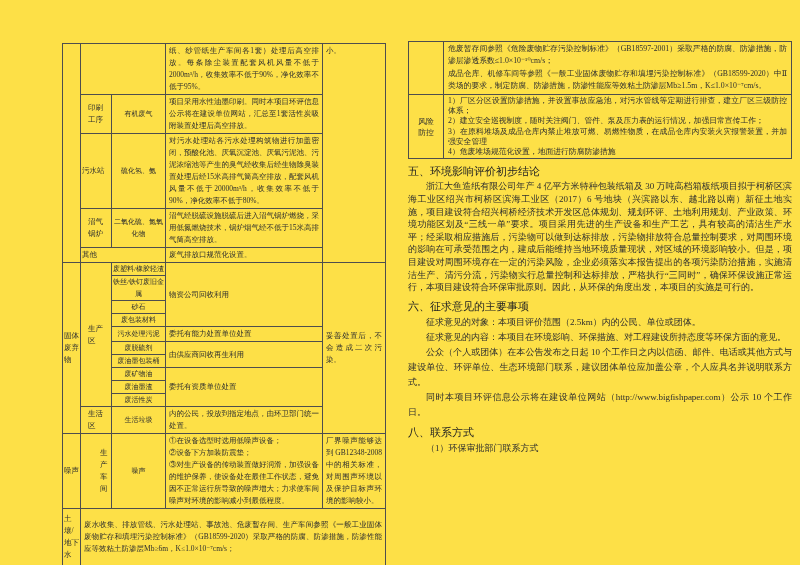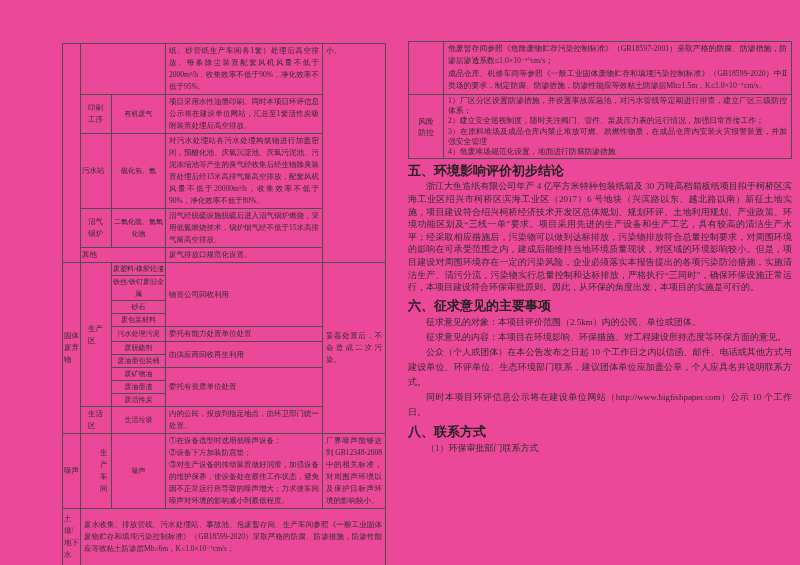--- a/index.html
+++ b/index.html
@@ -1,17 +1,17 @@
 <!DOCTYPE html>
 <html><head>
 <meta charset="utf-8">
 <style>
   html,body{margin:0;padding:0;}
   body{width:800px;height:565px;background:#f6f6f4;font-family:"Liberation Serif","DejaVu Serif",serif;color:#2e2e2e;}
-  .page{position:relative;width:800px;height:565px;background:#ec4899;overflow:hidden;}
+  .page{position:relative;width:800px;height:565px;background:#fde047;overflow:hidden;}
   table{border-collapse:collapse;table-layout:fixed;}
   td{border:1px solid #4e4e4e;overflow:hidden;}
   .pre{white-space:pre-line;}
   
   .left-panel{position:absolute;left:62px;top:43px;width:324px;}
   .lt{width:323px;font-size:7.5px;line-height:12px;}
   .lt td{padding:1px 3px;vertical-align:middle;}
   .lt .lab{text-align:left;padding:0 1px;}
   .lt .c-type{padding:0 1px;font-size:7px;text-align:center;}
   .lt .meas{text-align:justify;}
@@ -20,21 +20,21 @@
   .pad2{padding:0 7px !important;}
   .padv{padding:0 19px !important;}
   .padr{padding:0 8px !important;}
   
   .right-panel{position:absolute;left:408px;top:41px;width:384px;}
   .rt{width:383px;font-size:7.8px;}
   .rt td{padding:1px 4px;vertical-align:middle;text-align:justify;}
   .rt .lab{text-align:center;}
   .rr1{line-height:12.4px;}
   .rr2{line-height:10.3px;}
-  .h{font-size:13px;font-weight:bold;line-height:14px;margin:5px 0 2px 0;color:#222;}
+  .h{font-size:11px;font-weight:normal;line-height:14px;margin:5px 0 2px 0;color:#222;}
   .h:first-of-type{margin-top:5px;}
   .body-p{font-size:9px;text-align:justify;text-indent:2em;margin:0;}
   .dense{line-height:12.6px;margin-top:0;}
   .loose{line-height:15px;}
 </style>
 </head>
 <body>
 
 <div class="page">
 

